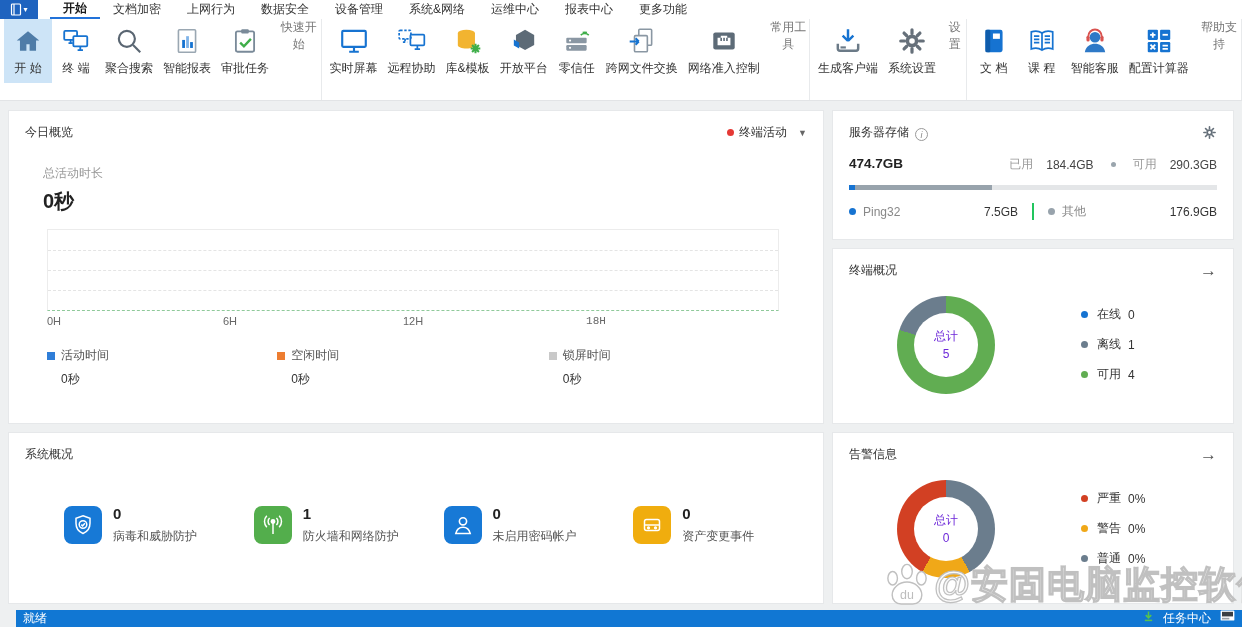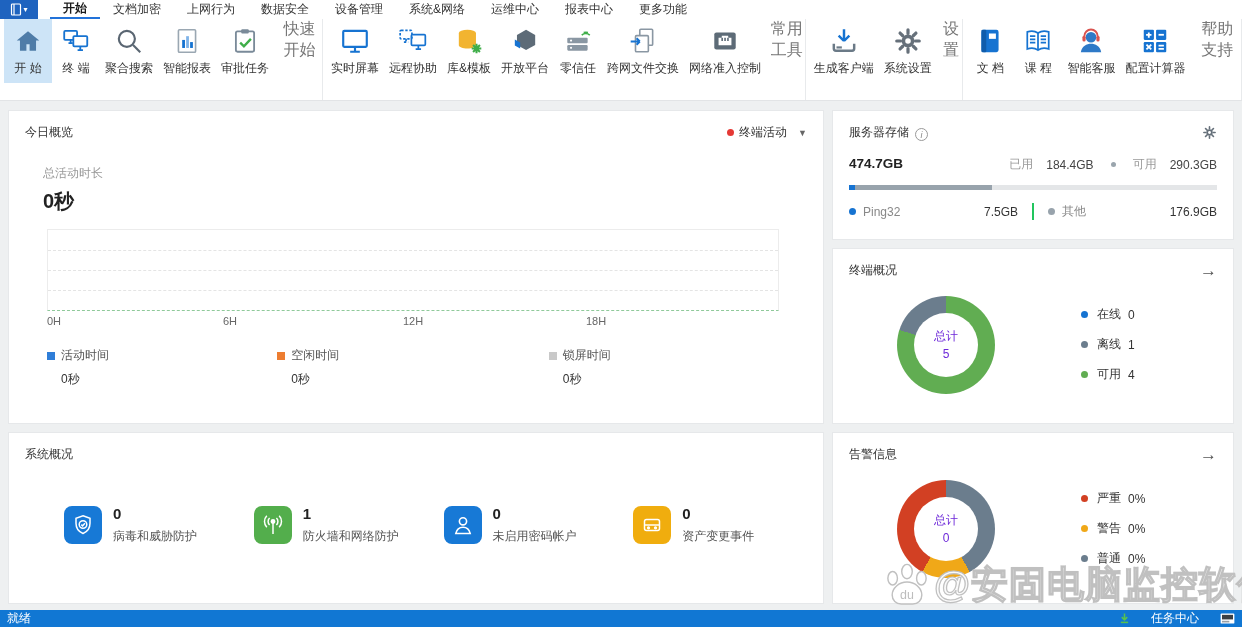--- a/index.html
+++ b/index.html
@@ -17,21 +17,21 @@
 
   
   .ribbon{height:82px;background:#fff;border-bottom:1px solid #e2e4e6;display:flex;align-items:stretch;padding-left:1px}
   .ribbon-group{display:flex;flex-direction:row;border-right:1px solid #e8eaec}
   .group-items{height:64px;display:flex;align-items:stretch;padding:0 3px}
   .ribbon-item{min-width:48px;padding:0 5px;display:flex;flex-direction:column;align-items:center;cursor:pointer}
   .ribbon-item.active{background:#cde4f7}
   .ribbon-icon{height:34px;margin-top:5px;display:flex;align-items:center;justify-content:center}
   .ribbon-icon svg{width:30px;height:30px;display:block}
   .ribbon-label{margin-top:2px;font-size:12px;color:#333;white-space:nowrap}
-  .group-label{height:17px;text-align:center;font-size:16px;color:#777}
+  .group-label{height:17px;text-align:center;font-size:12px;color:#777}
 
   
   .content{position:absolute;top:102px;left:0;right:0;bottom:17px;background:#eef0f1}
   .panel{position:absolute;background:#fff;border:1px solid #e6e8ea}
   #panel-today{left:8px;top:8px;width:816px;height:314px}
   #panel-storage{left:832px;top:8px;width:402px;height:130px}
   #panel-terminals{left:832px;top:146px;width:402px;height:176px}
   #panel-system{left:8px;top:330px;width:816px;height:172px}
   #panel-alerts{left:832px;top:330px;width:402px;height:172px}
   .panel-head{display:flex;justify-content:space-between;align-items:center;padding:13px 16px 0}
@@ -88,22 +88,22 @@
   
   .sys-items{display:flex;padding:42px 0 0 55px}
   .sys-item{width:201px;display:flex;align-items:center}
   .sys-icon{width:38px;height:38px;border-radius:8px;display:flex;align-items:center;justify-content:center;flex:none}
   .sys-icon svg{width:24px;height:24px;display:block}
   .sys-text{margin-left:11px;display:flex;flex-direction:column;justify-content:space-between;height:40px}
   .sys-value{font-size:15px;font-weight:bold;color:#222}
   .sys-label{color:#555}
 
   
-  .statusbar{position:absolute;left:0;right:0;bottom:0;height:17px;background:#1177d3;color:#fff;display:flex;align-items:center;padding:0 7px}
-  .sb-right{margin-left:auto;display:flex;align-items:flex-end;gap:21px}
+  .statusbar{position:absolute;left:16px;right:0;bottom:0;height:17px;background:#1177d3;color:#fff;display:flex;align-items:center;padding:0 7px}
+  .sb-right{margin-left:auto;display:flex;align-items:flex-start;gap:9px}
   .sb-right .tc{cursor:pointer}
 
   
   .watermark{position:absolute;left:884px;top:560px;display:flex;align-items:center;gap:4px;pointer-events:none;z-index:5}
   .wm-text{font-size:37px;font-weight:bold;color:rgba(255,255,255,.92);-webkit-text-stroke:1.2px #c0c0c0;text-shadow:0 0 1px #c0c0c0;white-space:nowrap;letter-spacing:1px}
 </style>
 </head>
 <body>
 
 <div class="menubar">
@@ -373,21 +373,21 @@
     </div>
     <div class="chart-box">
       <div class="gl" style="top:25%"></div>
       <div class="gl" style="top:50%"></div>
       <div class="gl" style="top:75%"></div>
     </div>
     <div class="xticks">
         <span style="left: 0px;">0H</span>
         <span style="left: 25%; transform: translateX(-50%);">6H</span>
         <span style="left: 50%; transform: translateX(-50%);">12H</span>
-        <span style="left: 75%; transform: translateX(-50%);">18H</span>
+        <span style="left: 75%; transform: translateX(-50%); font-family: Liberation Mono, monospace;">18H</span>
       </div>
     <div class="today-legend">
         <div class="tl-item">
           <div class="tl-top">
             <span class="sq" style="background: rgb(47, 126, 216);"></span>
             <span>活动时间</span>
           </div>
           <div class="tl-val">0秒</div>
         </div>
         <div class="tl-item">

